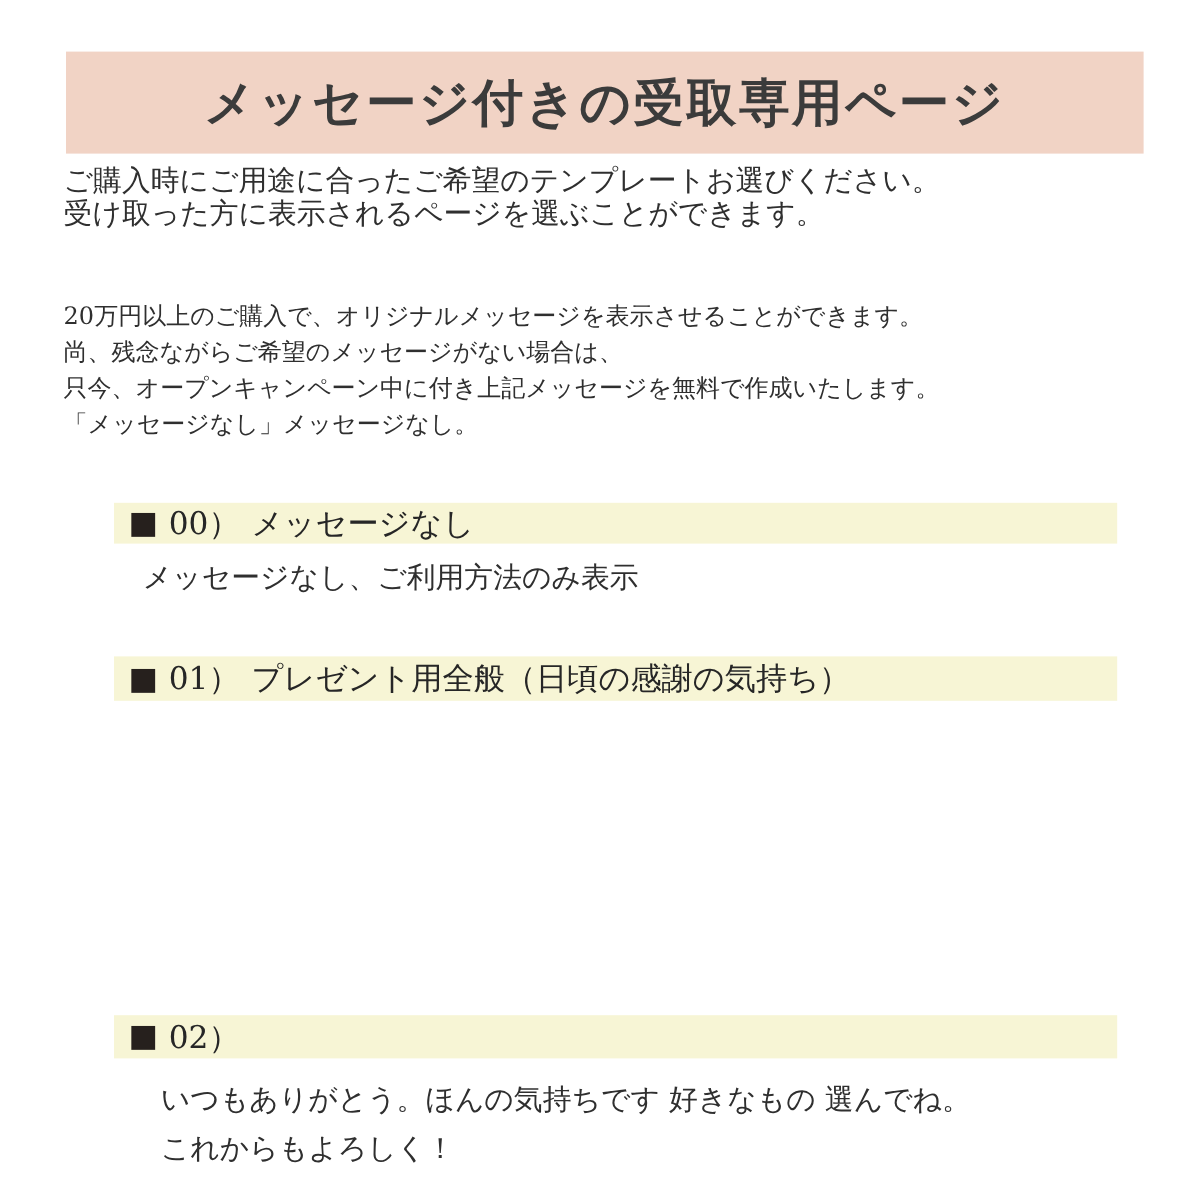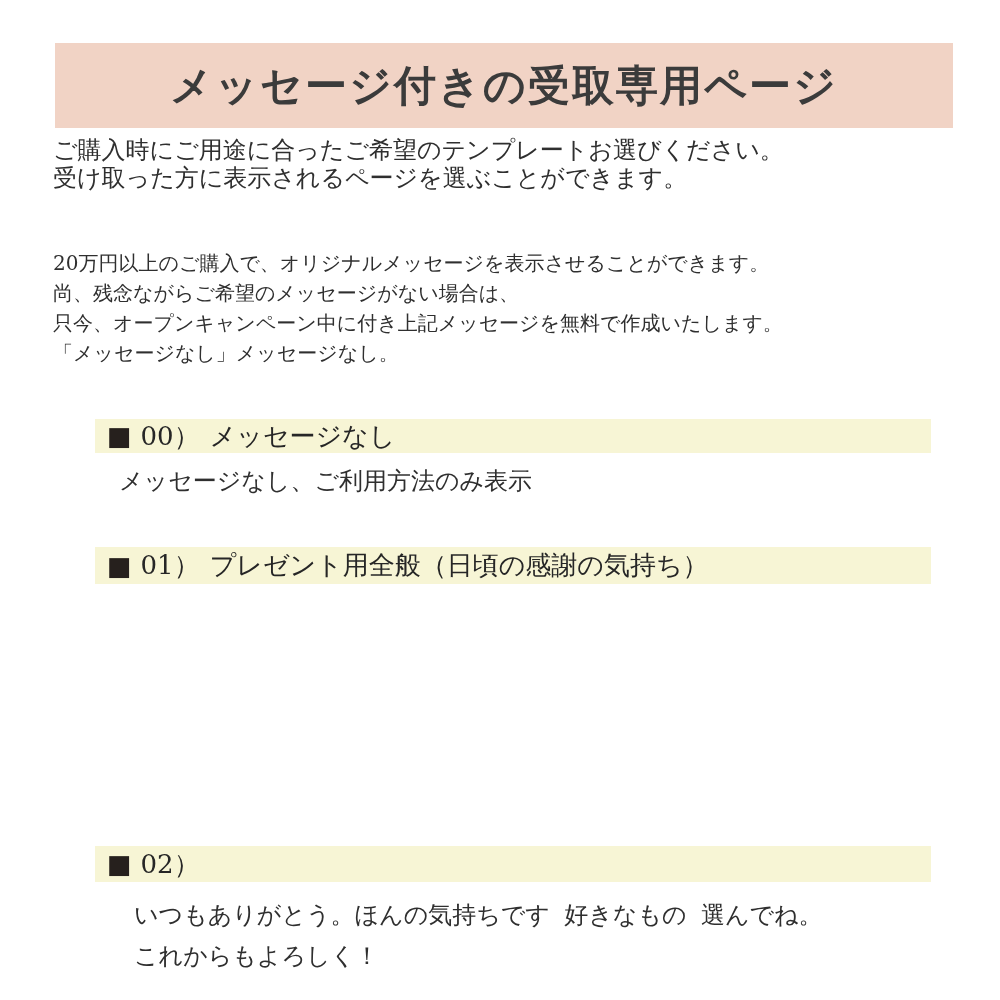--- a/index.html
+++ b/index.html
@@ -46,21 +46,21 @@
     position:absolute;left:109px;top:466px;
     font-size:24px;line-height:30px;white-space:nowrap;margin-left:10px;
   }
   .body-01{
     position:absolute;left:108px;top:596px;width:800px;
     font-size:24px;line-height:41px;text-indent:26px;
     text-align:justify;
   }
   .body-02{
     position:absolute;left:134px;top:896px;
-    font-size:24px;line-height:41px;white-space:nowrap;font-family:Liberation Mono, monospace;
+    font-size:24px;line-height:41px;white-space:nowrap;
   }
 </style>
 </head>
 <body>
 
 <div class="page">
 
   <div class="page-header">
     <span>メッセージ付きの受取専用ページ</span>
   </div>

